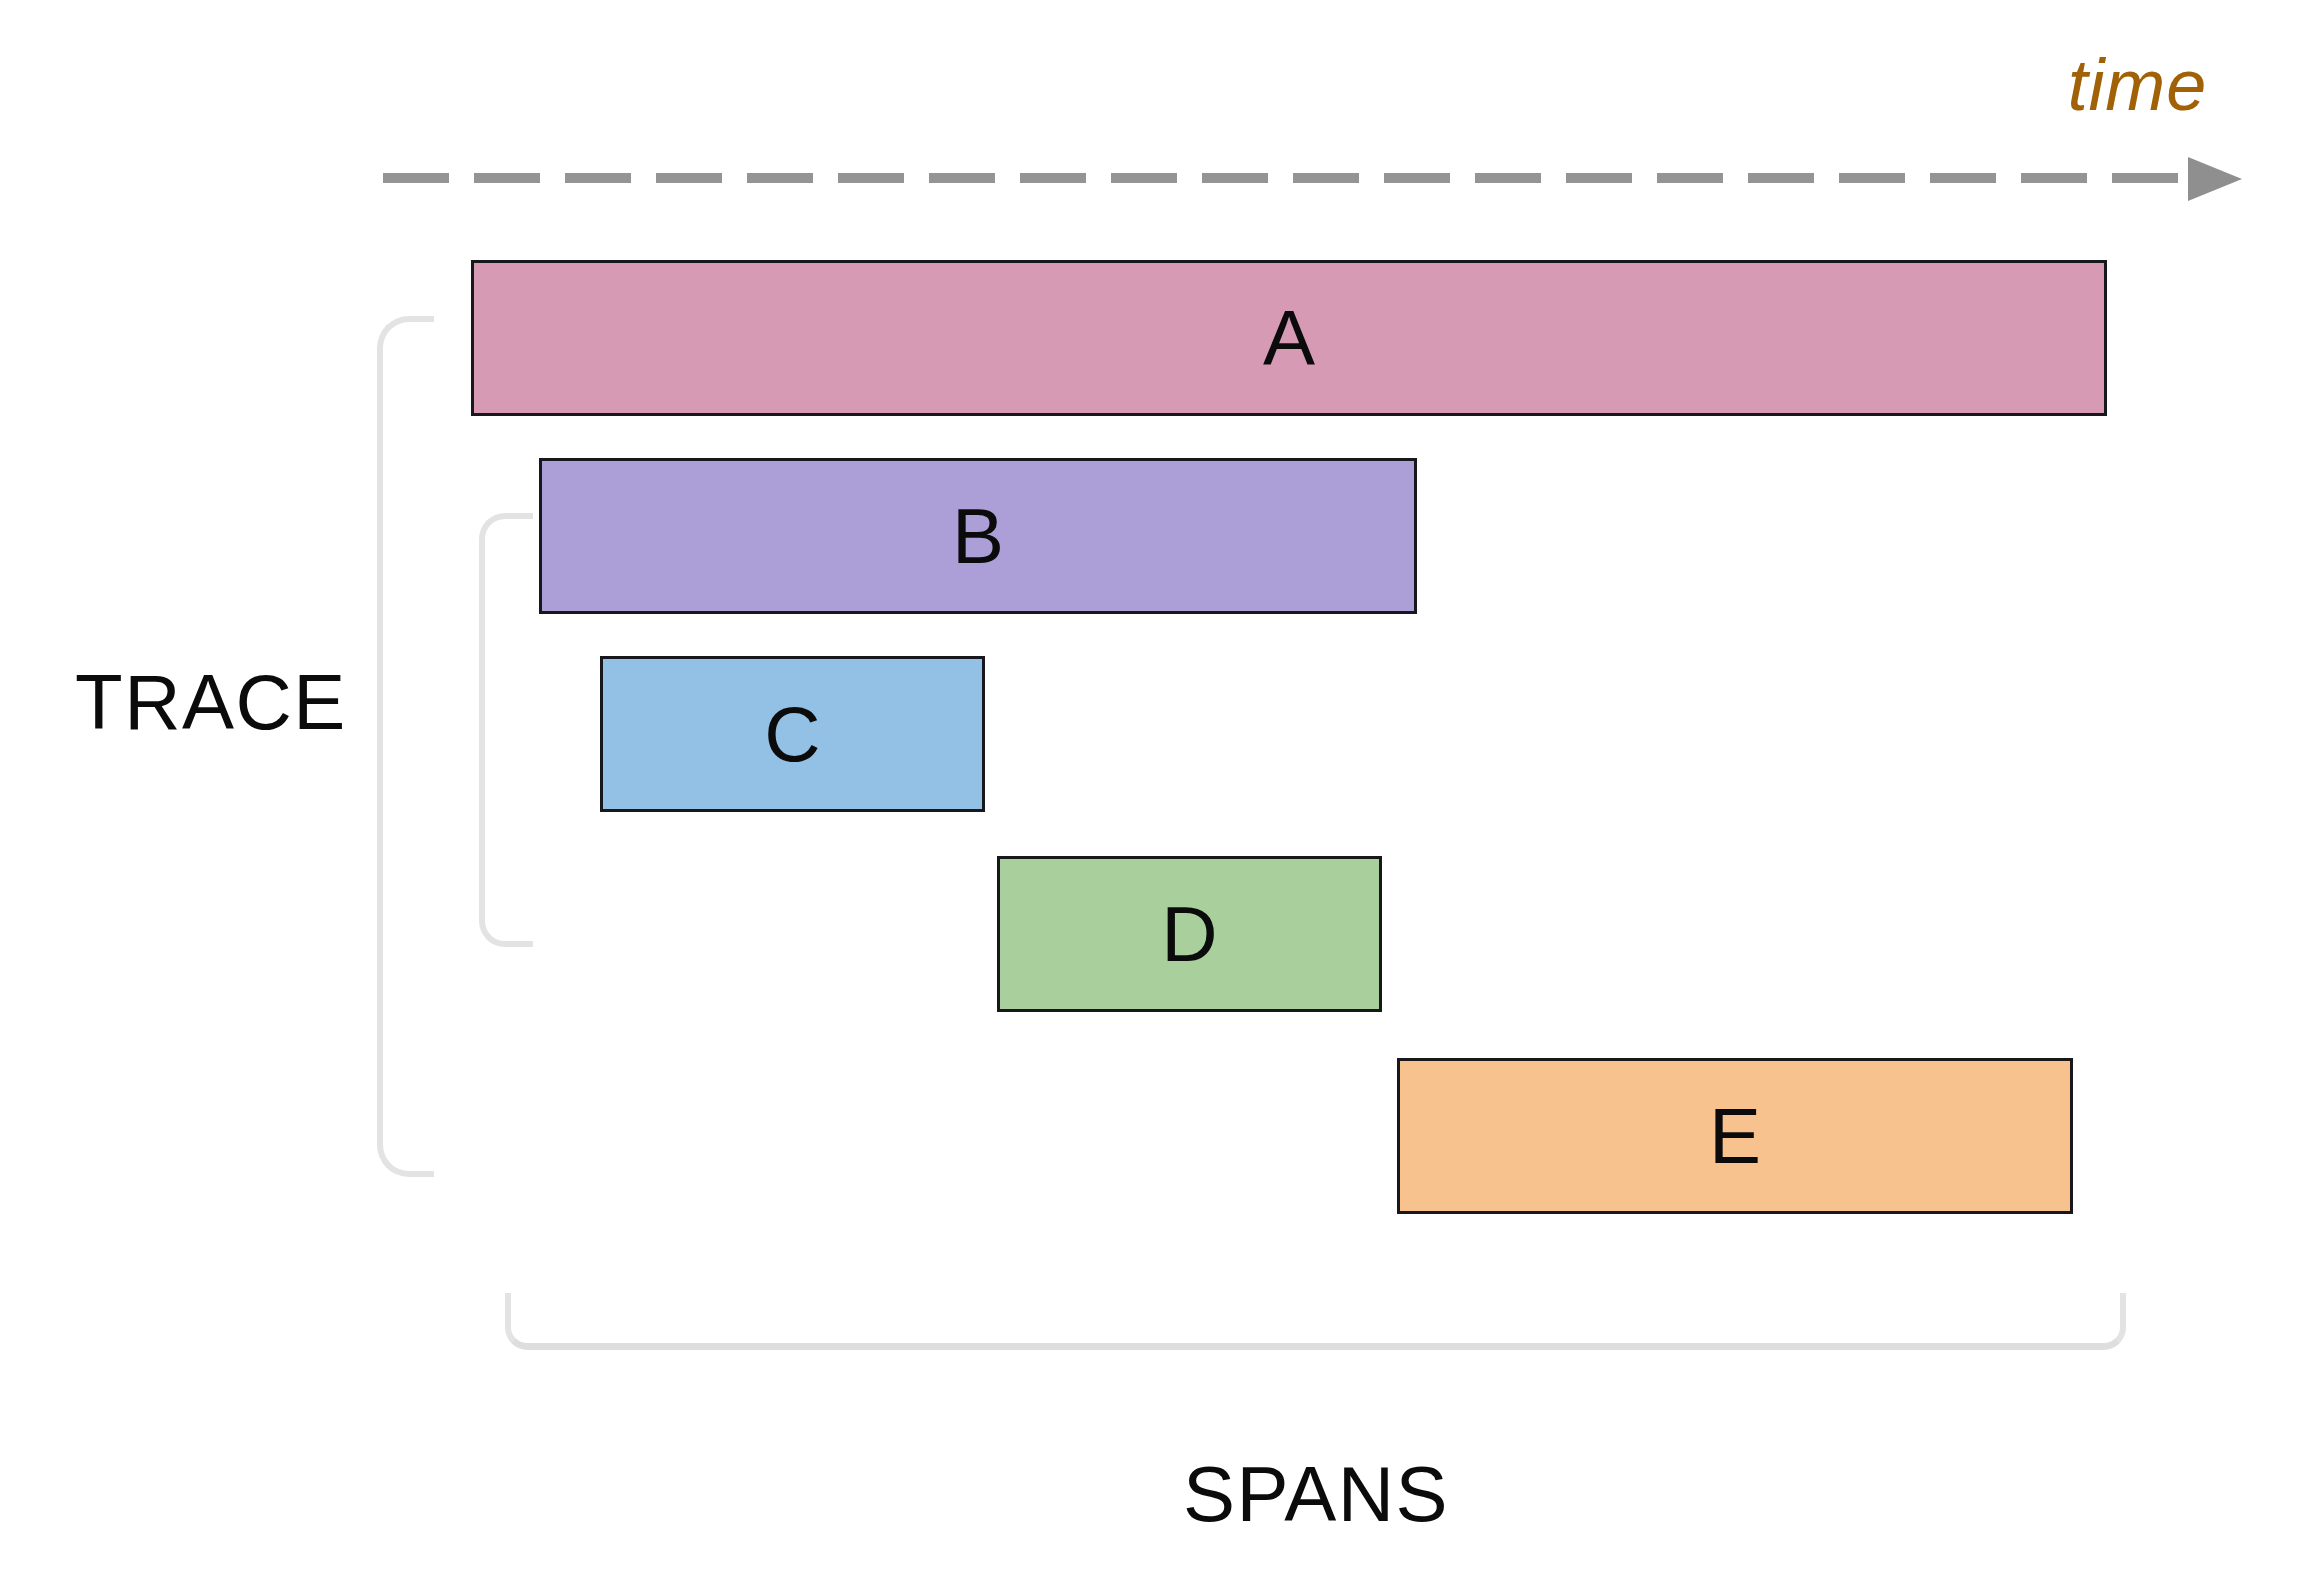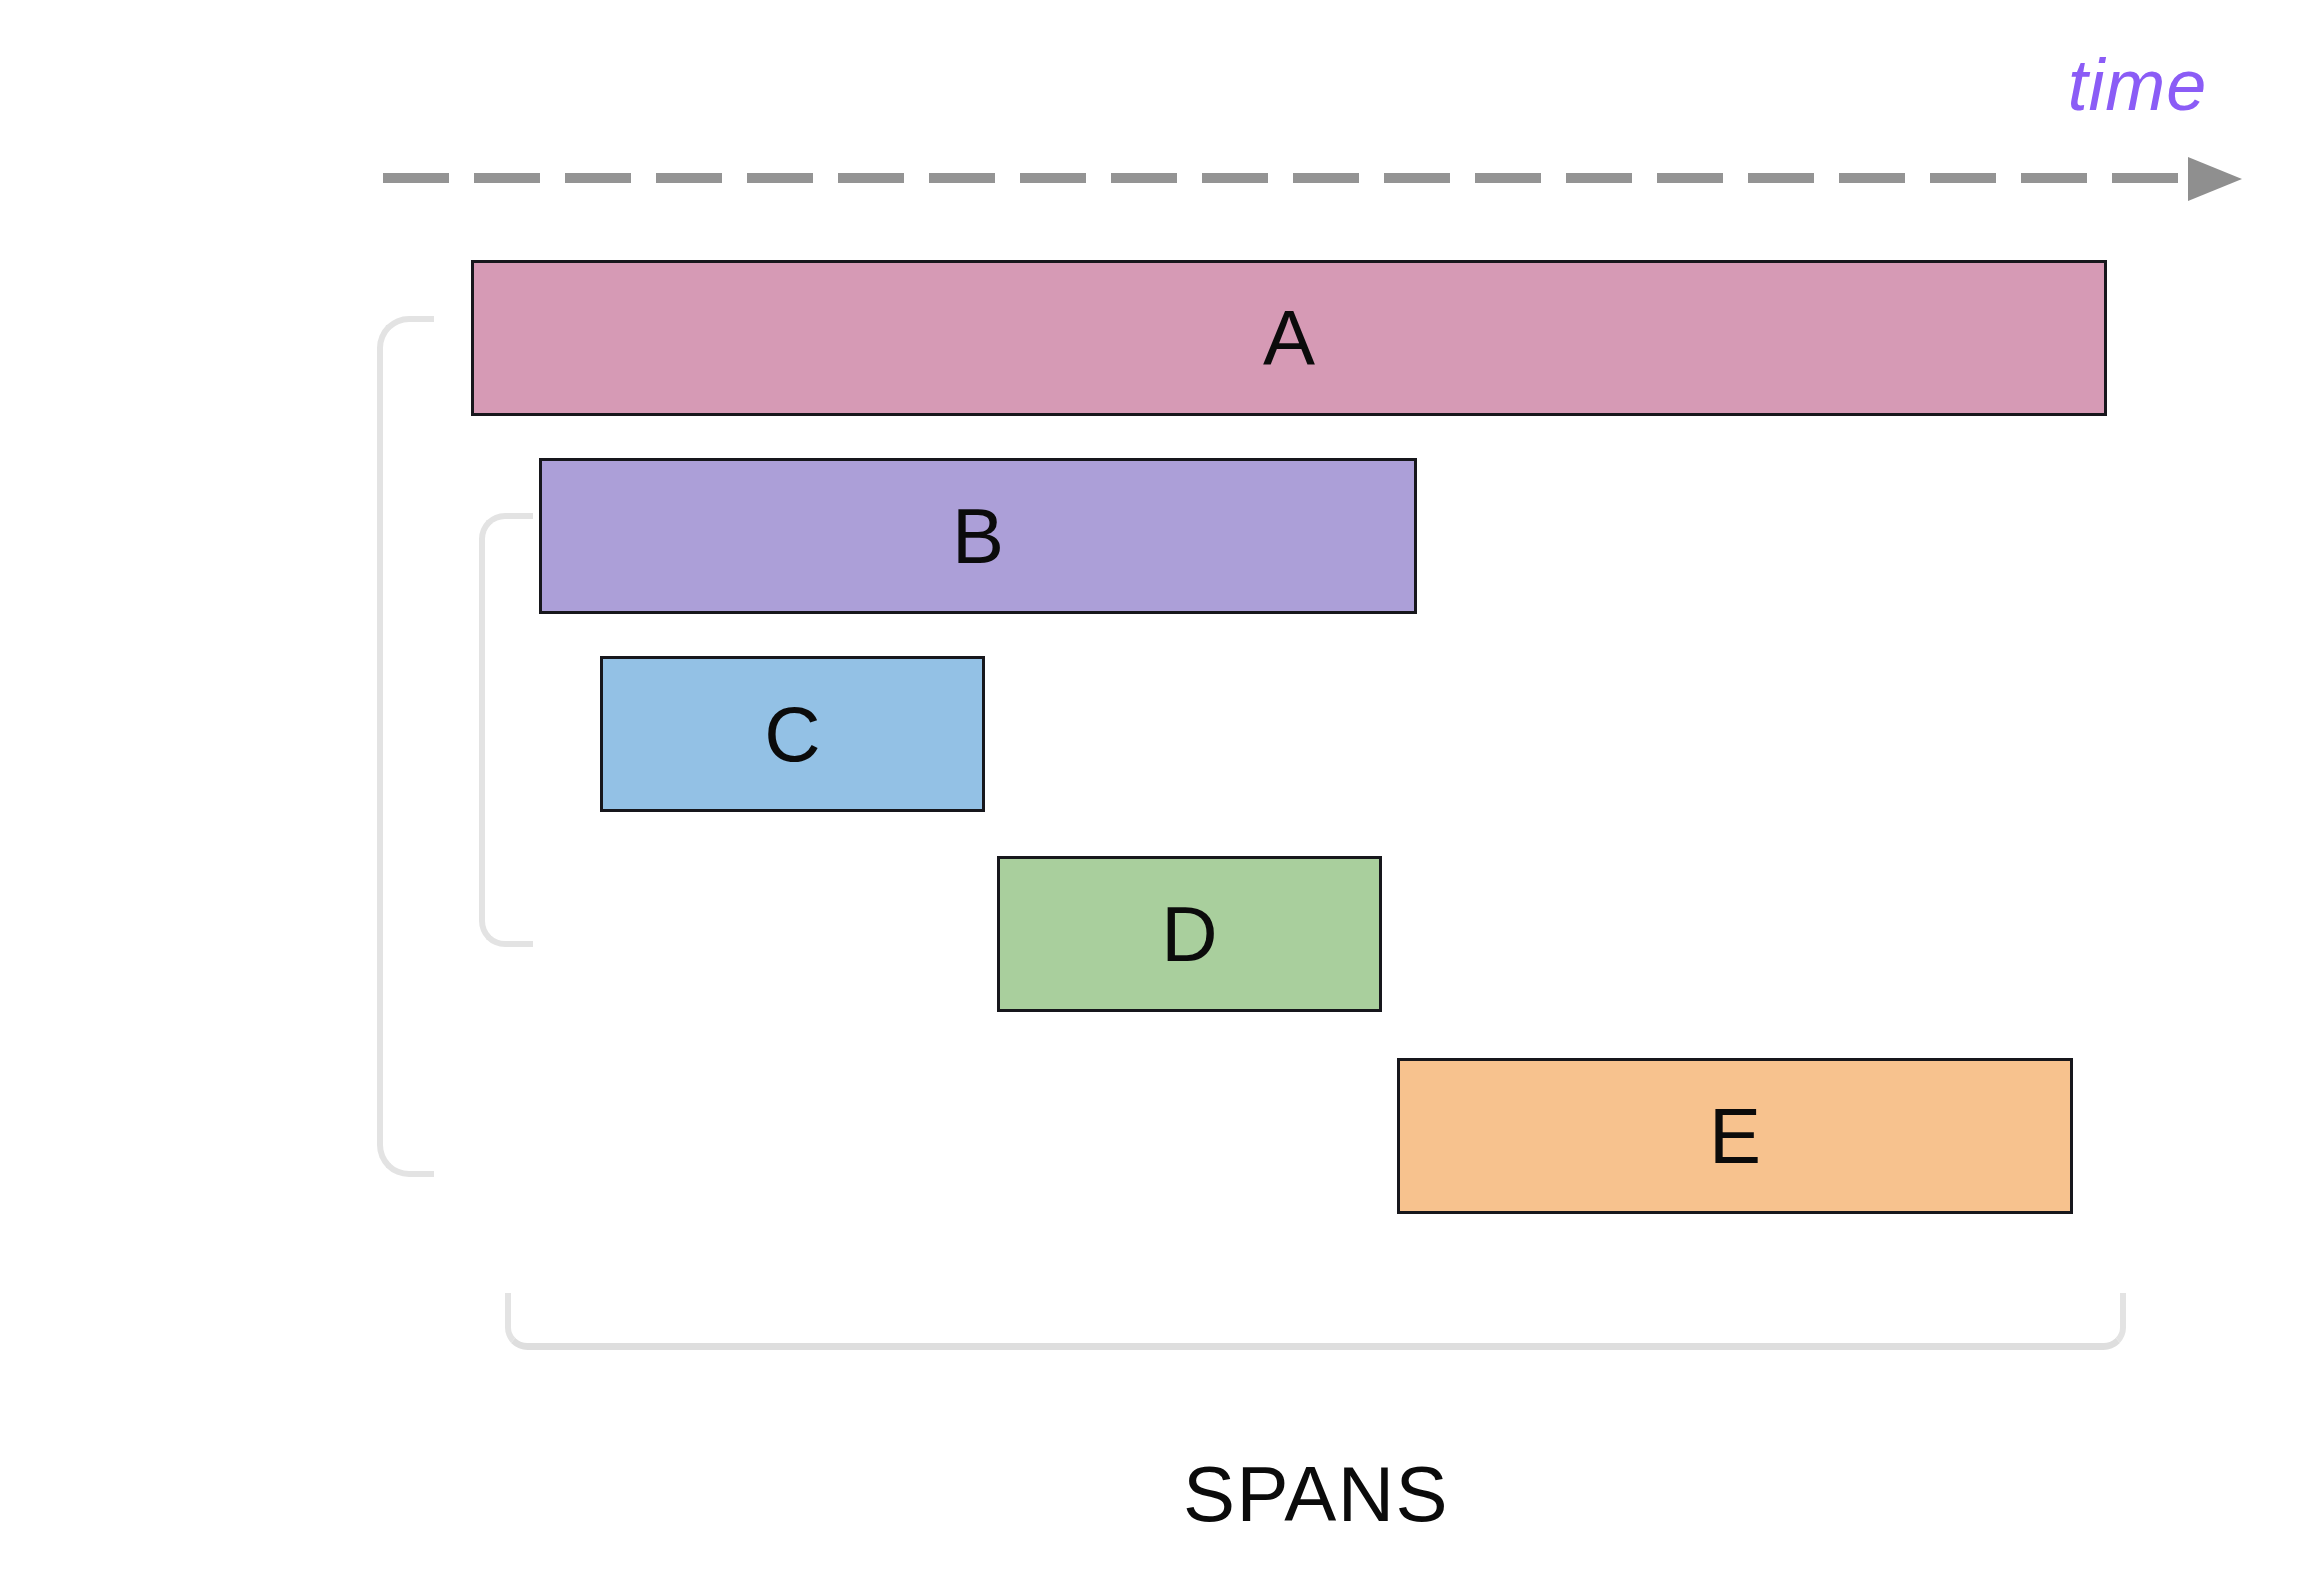--- a/index.html
+++ b/index.html
@@ -16,21 +16,21 @@
     overflow: hidden;
   }
 
   
   .time-label {
     position: absolute;
     top: 44px;
     right: 112px;
     font-size: 72px;
     font-style: italic;
-    color: #8b5cf6;
+    color: #a16207;
     letter-spacing: 0.8px;
   }
   .dash-line {
     position: absolute;
     left: 383px;
     top: 173px;
     width: 1803px;
     height: 9.8px;
     background: repeating-linear-gradient(
       to right,
@@ -125,20 +125,21 @@
 <div id="canvas">
 
   <div class="time-label">time</div>
   <div class="dash-line"></div>
   <div class="arrow-head"></div>
 
   <div class="bracket bracket-trace"></div>
   <div class="bracket bracket-children"></div>
   <div class="bracket bracket-spans"></div>
 
+  <div class="trace-label">TRACE</div>
   <div class="spans-label">SPANS</div>
 
   <div id="bars">
       <div class="span-bar" style="left: 471px; top: 260px; width: 1636px; height: 156px; background: rgb(214, 154, 181);">
         <span>A</span>
       </div>
       <div class="span-bar" style="left: 539px; top: 458px; width: 878px; height: 156px; background: rgb(172, 159, 216);">
         <span>B</span>
       </div>
       <div class="span-bar" style="left: 600px; top: 656px; width: 385px; height: 156px; background: rgb(147, 193, 229);">

